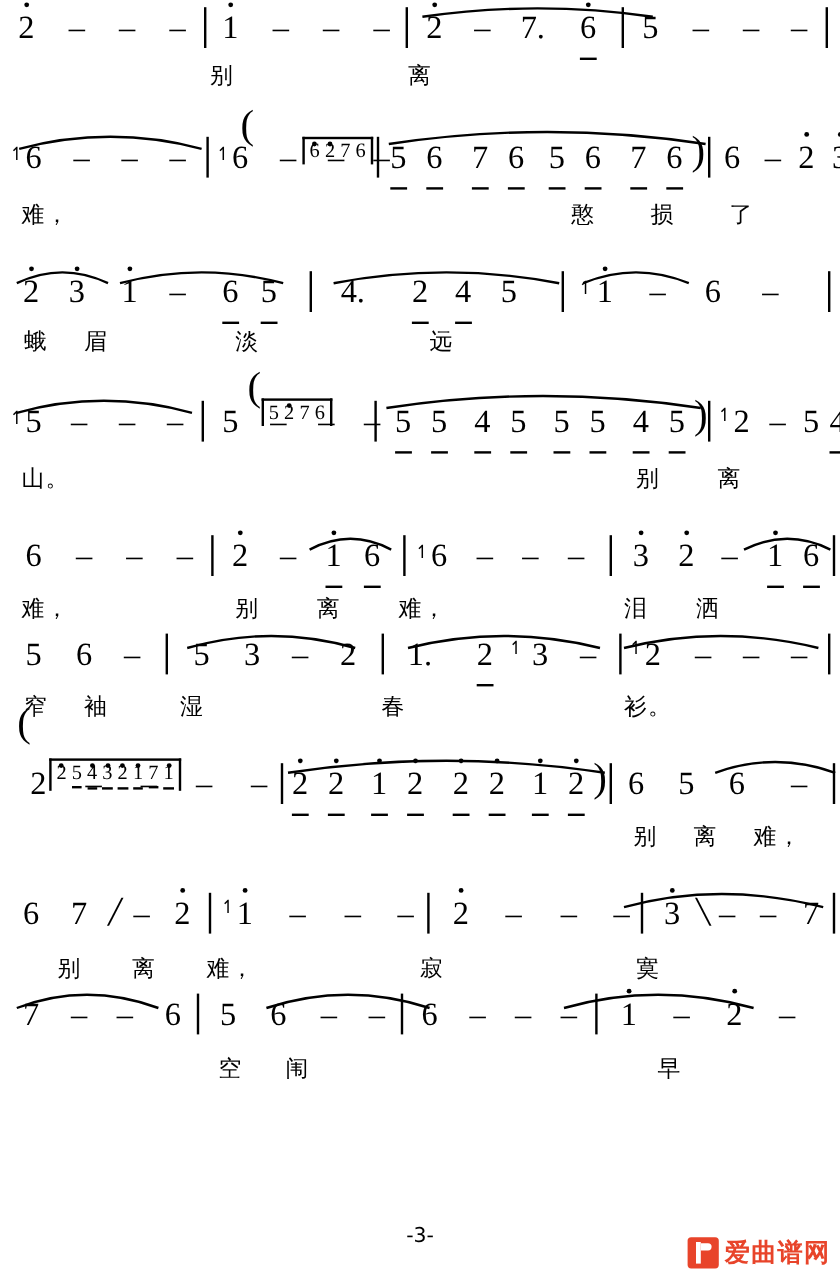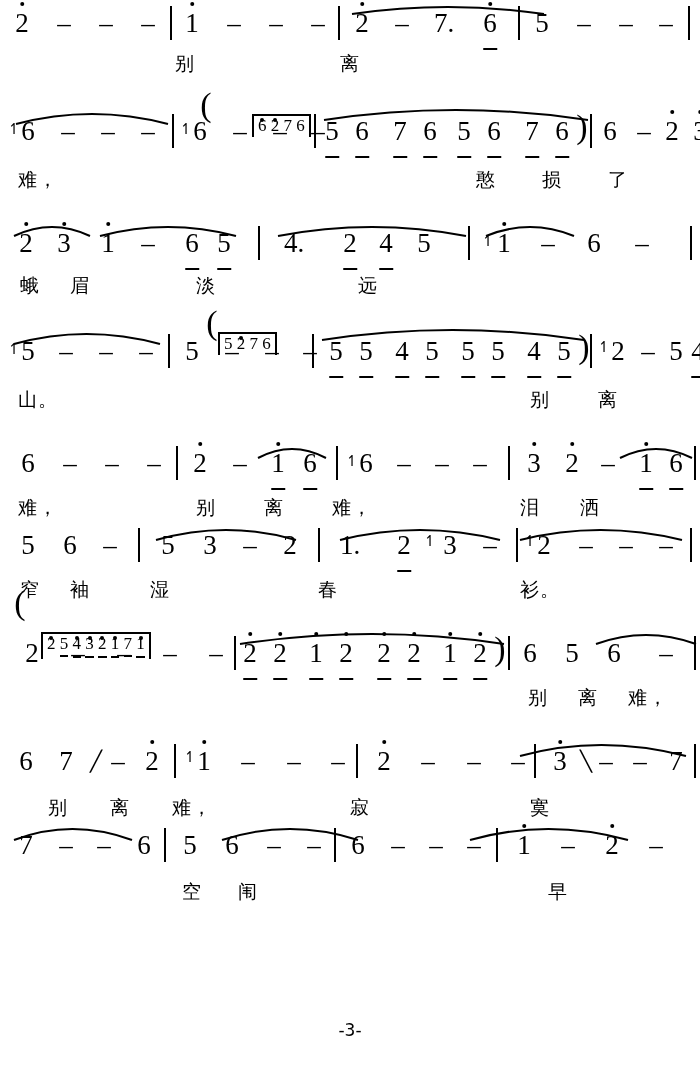--- a/index.html
+++ b/index.html
@@ -495,14 +495,18 @@
     </div>
     <div class="lyric-line">
       <span class="lyr" style="left:192px;">空</span>
       <span class="lyr" style="left:248px;">闱</span>
       <span class="lyr" style="left:558px;">早</span>
     </div>
   </div>
 
   <div class="pagenum">-3-</div>
 
+  <div class="watermark">
+    <span class="wm-logo"></span>
+    <span class="wm-text">爱曲谱网</span>
+  </div>
 
 </div>
 
 </body></html>

